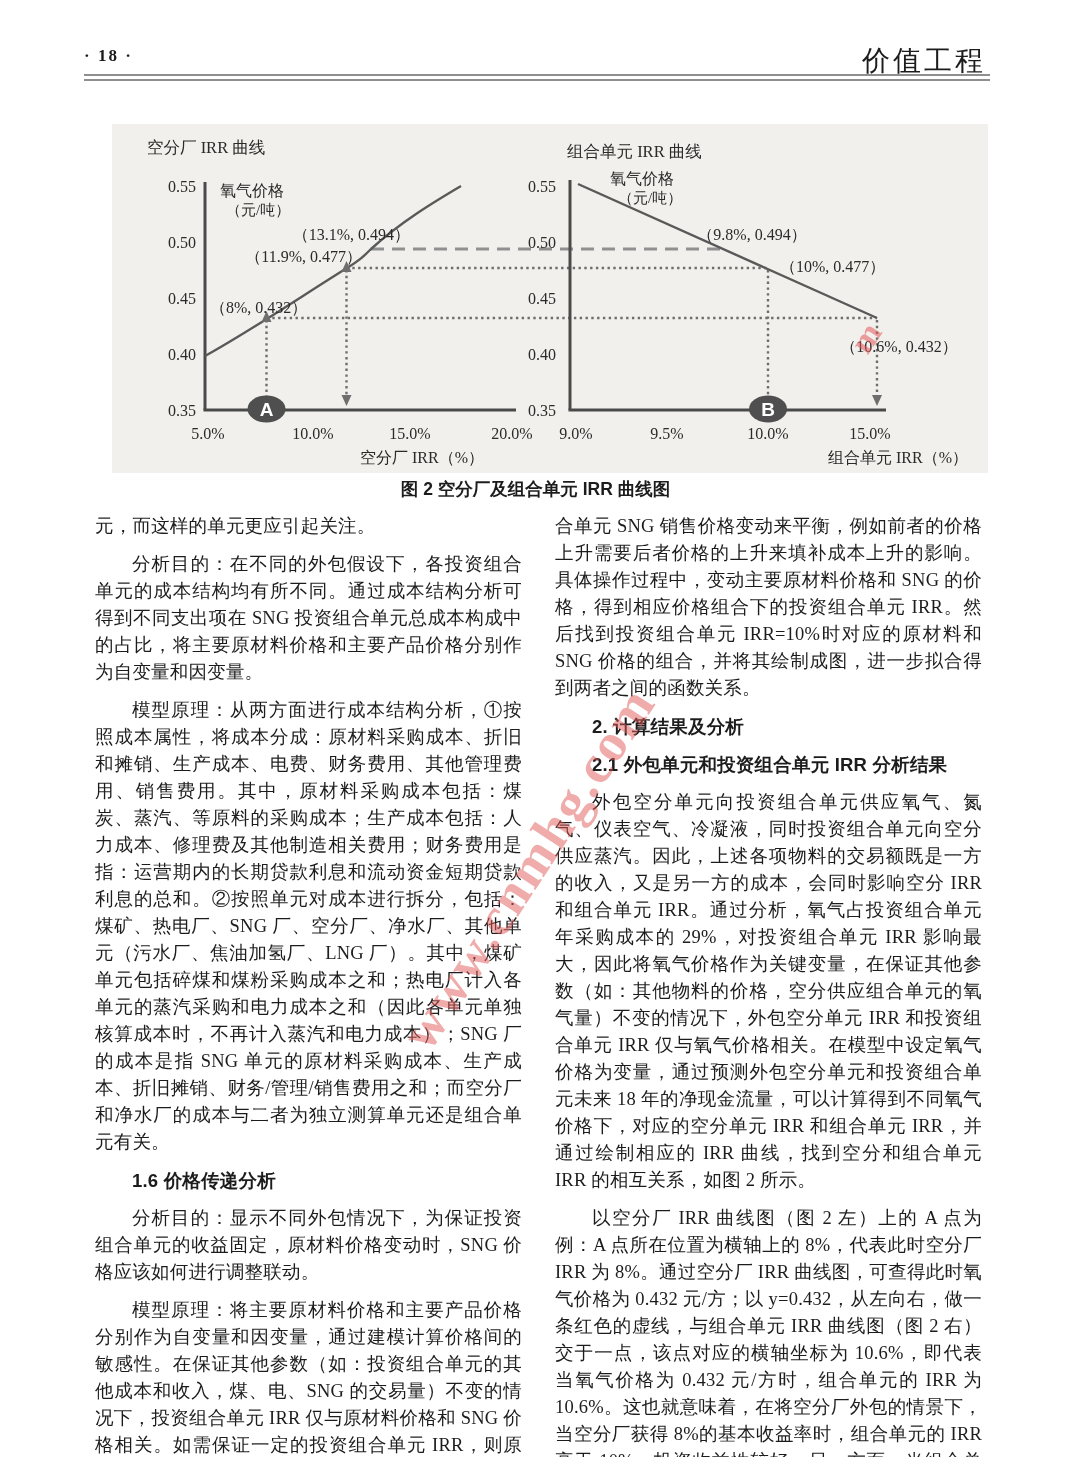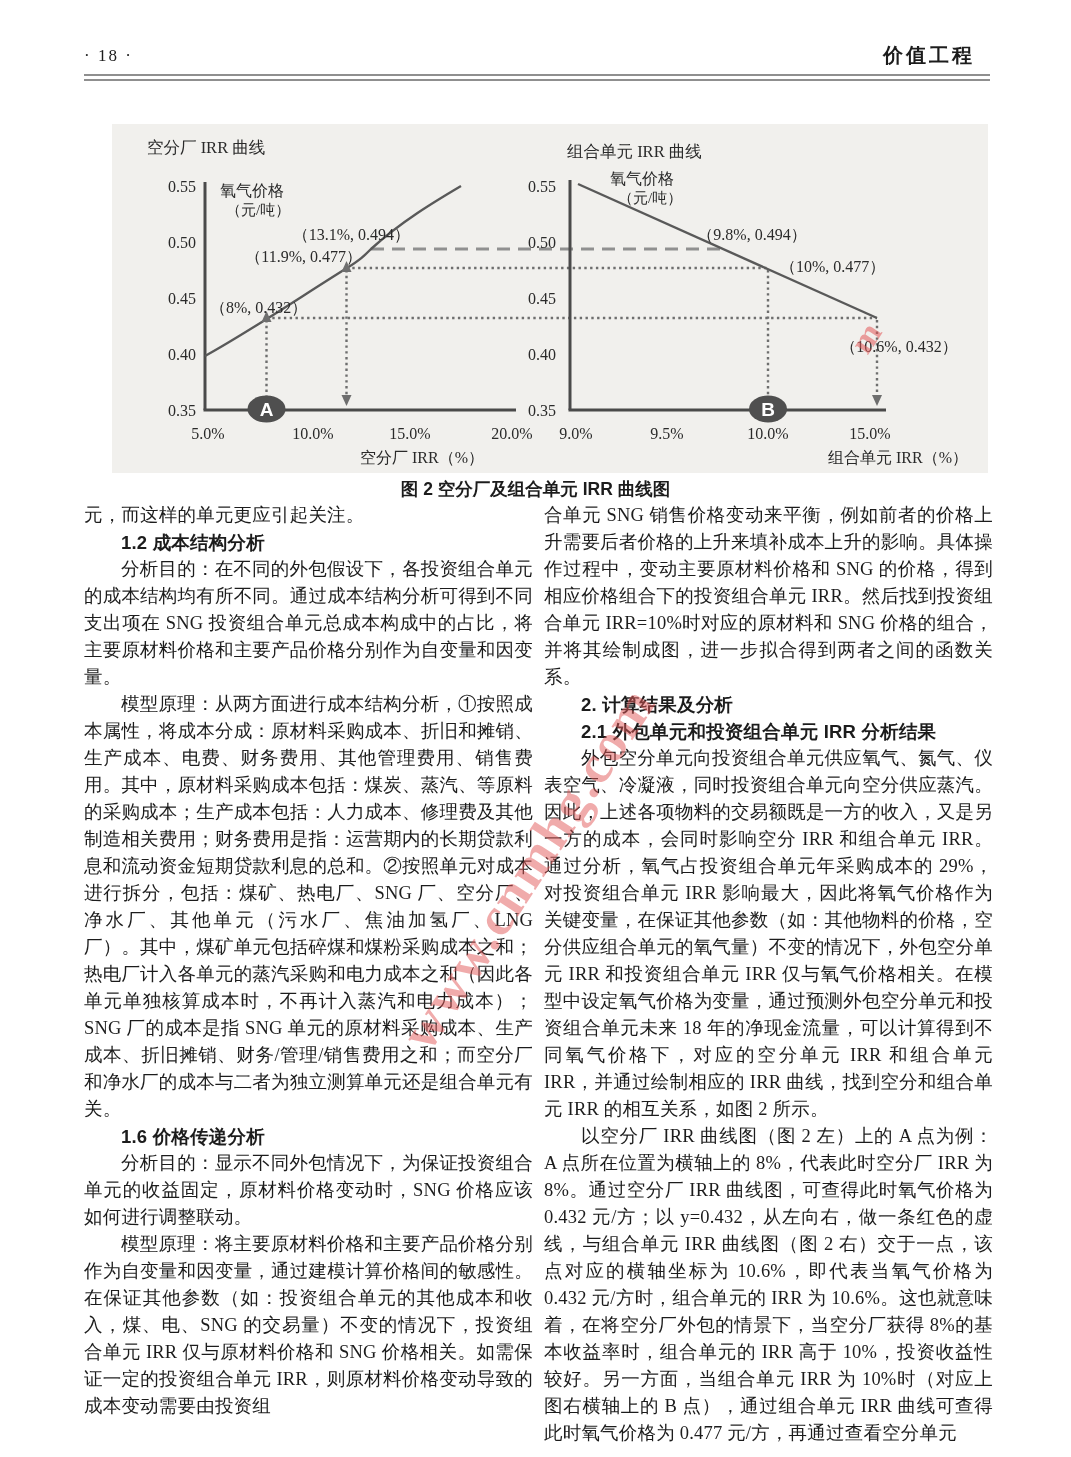--- a/index.html
+++ b/index.html
@@ -2,22 +2,22 @@
 <html><head>
 <meta charset="utf-8">
 <style>
   html,body{margin:0;padding:0;}
   body{width:1071px;height:1457px;position:relative;background:#ffffff;overflow:hidden;
        font-family:"Liberation Serif","DejaVu Serif",serif;color:#1c1c1c;}
   .page{position:absolute;inset:0;overflow:hidden;}
 
   
   .hdr{position:absolute;left:84px;width:906px;top:42px;height:26px;}
-  .hdr .pageno{position:absolute;left:0;top:4px;font-size:17px;letter-spacing:2px;}
-  .hdr .journal{position:absolute;right:15px;top:0;font-size:20px;font-weight:bold;
+  .hdr .pageno{position:absolute;left:0;top:4px;font-size:17px;letter-spacing:2px;font-weight:bold;}
+  .hdr .journal{position:absolute;right:4px;top:0;font-size:28px;font-weight:normal;
                 font-family:"Liberation Sans","DejaVu Sans",sans-serif;letter-spacing:3px;}
   .hdr-rule{position:absolute;left:84px;width:906px;top:74px;height:3px;
             border-top:2px solid #8f8f8f;border-bottom:2px solid #8f8f8f;}
 
   
   .fig-svg{position:absolute;left:105px;top:120px;}
   .fig-caption{position:absolute;left:0;top:477px;width:1071px;text-align:center;
                font-family:"Liberation Sans","DejaVu Sans",sans-serif;
                font-weight:bold;font-size:17.5px;}
 
@@ -40,21 +40,21 @@
              font-size:54px;font-weight:bold;letter-spacing:2px;color:rgba(226,88,88,0.50);
              white-space:nowrap;pointer-events:none;}
   .watermark-frag{position:absolute;left:866px;top:338px;transform:translate(-50%,-50%) rotate(-57deg);
              font-size:34px;font-weight:bold;color:rgba(226,88,88,0.55);pointer-events:none;}
 
   
   .col{position:absolute;top:502px;width:449px;font-size:18.5px;line-height:27px;
        text-align:justify;letter-spacing:0.2px;}
   .col-left{left:84px;}
   .col-right{left:544px;}
-  .blk{margin:0;}
+  .blk{margin:11px;}
   .blk.p{text-indent:2em;}
   .blk.pcont{text-indent:0;}
   .blk.h{text-indent:2em;font-family:"Liberation Sans","DejaVu Sans",sans-serif;
          font-weight:bold;font-size:18.5px;}
 </style>
 </head>
 <body>
 
 <div class="page">
 
@@ -141,21 +141,20 @@
       <text class="tick" text-anchor="middle" x="768" y="439">10.0%</text>
       <text class="tick" text-anchor="middle" x="870" y="439">15.0%</text>
       <text class="axlabel" text-anchor="end" x="968" y="463">组合单元 IRR（%）</text>
     </g>
   </svg>
 
   <div class="fig-caption">图 2  空分厂及组合单元 IRR 曲线图</div>
 
   <div class="col col-left">
       <div class="blk pcont">元，而这样的单元更应引起关注。</div>
-      <div class="blk h">1.2 成本结构分析</div>
       <div class="blk p">分析目的：在不同的外包假设下，各投资组合单元的成本结构均有所不同。通过成本结构分析可得到不同支出项在 SNG 投资组合单元总成本构成中的占比，将主要原材料价格和主要产品价格分别作为自变量和因变量。</div>
       <div class="blk p">模型原理：从两方面进行成本结构分析，①按照成本属性，将成本分成：原材料采购成本、折旧和摊销、生产成本、电费、财务费用、其他管理费用、销售费用。其中，原材料采购成本包括：煤炭、蒸汽、等原料的采购成本；生产成本包括：人力成本、修理费及其他制造相关费用；财务费用是指：运营期内的长期贷款利息和流动资金短期贷款利息的总和。②按照单元对成本进行拆分，包括：煤矿、热电厂、SNG 厂、空分厂、净水厂、其他单元（污水厂、焦油加氢厂、LNG 厂）。其中，煤矿单元包括碎煤和煤粉采购成本之和；热电厂计入各单元的蒸汽采购和电力成本之和（因此各单元单独核算成本时，不再计入蒸汽和电力成本）；SNG 厂的成本是指 SNG 单元的原材料采购成本、生产成本、折旧摊销、财务/管理/销售费用之和；而空分厂和净水厂的成本与二者为独立测算单元还是组合单元有关。</div>
       <div class="blk h">1.6 价格传递分析</div>
       <div class="blk p">分析目的：显示不同外包情况下，为保证投资组合单元的收益固定，原材料价格变动时，SNG 价格应该如何进行调整联动。</div>
       <div class="blk p">模型原理：将主要原材料价格和主要产品价格分别作为自变量和因变量，通过建模计算价格间的敏感性。在保证其他参数（如：投资组合单元的其他成本和收入，煤、电、SNG 的交易量）不变的情况下，投资组合单元 IRR 仅与原材料价格和 SNG 价格相关。如需保证一定的投资组合单元 IRR，则原材料价格变动导致的成本变动需要由投资组</div>
     </div>
   <div class="col col-right">
       <div class="blk pcont">合单元 SNG 销售价格变动来平衡，例如前者的价格上升需要后者价格的上升来填补成本上升的影响。具体操作过程中，变动主要原材料价格和 SNG 的价格，得到相应价格组合下的投资组合单元 IRR。然后找到投资组合单元 IRR=10%时对应的原材料和 SNG 价格的组合，并将其绘制成图，进一步拟合得到两者之间的函数关系。</div>
       <div class="blk h">2. 计算结果及分析</div>
       <div class="blk h">2.1 外包单元和投资组合单元 IRR 分析结果</div>

